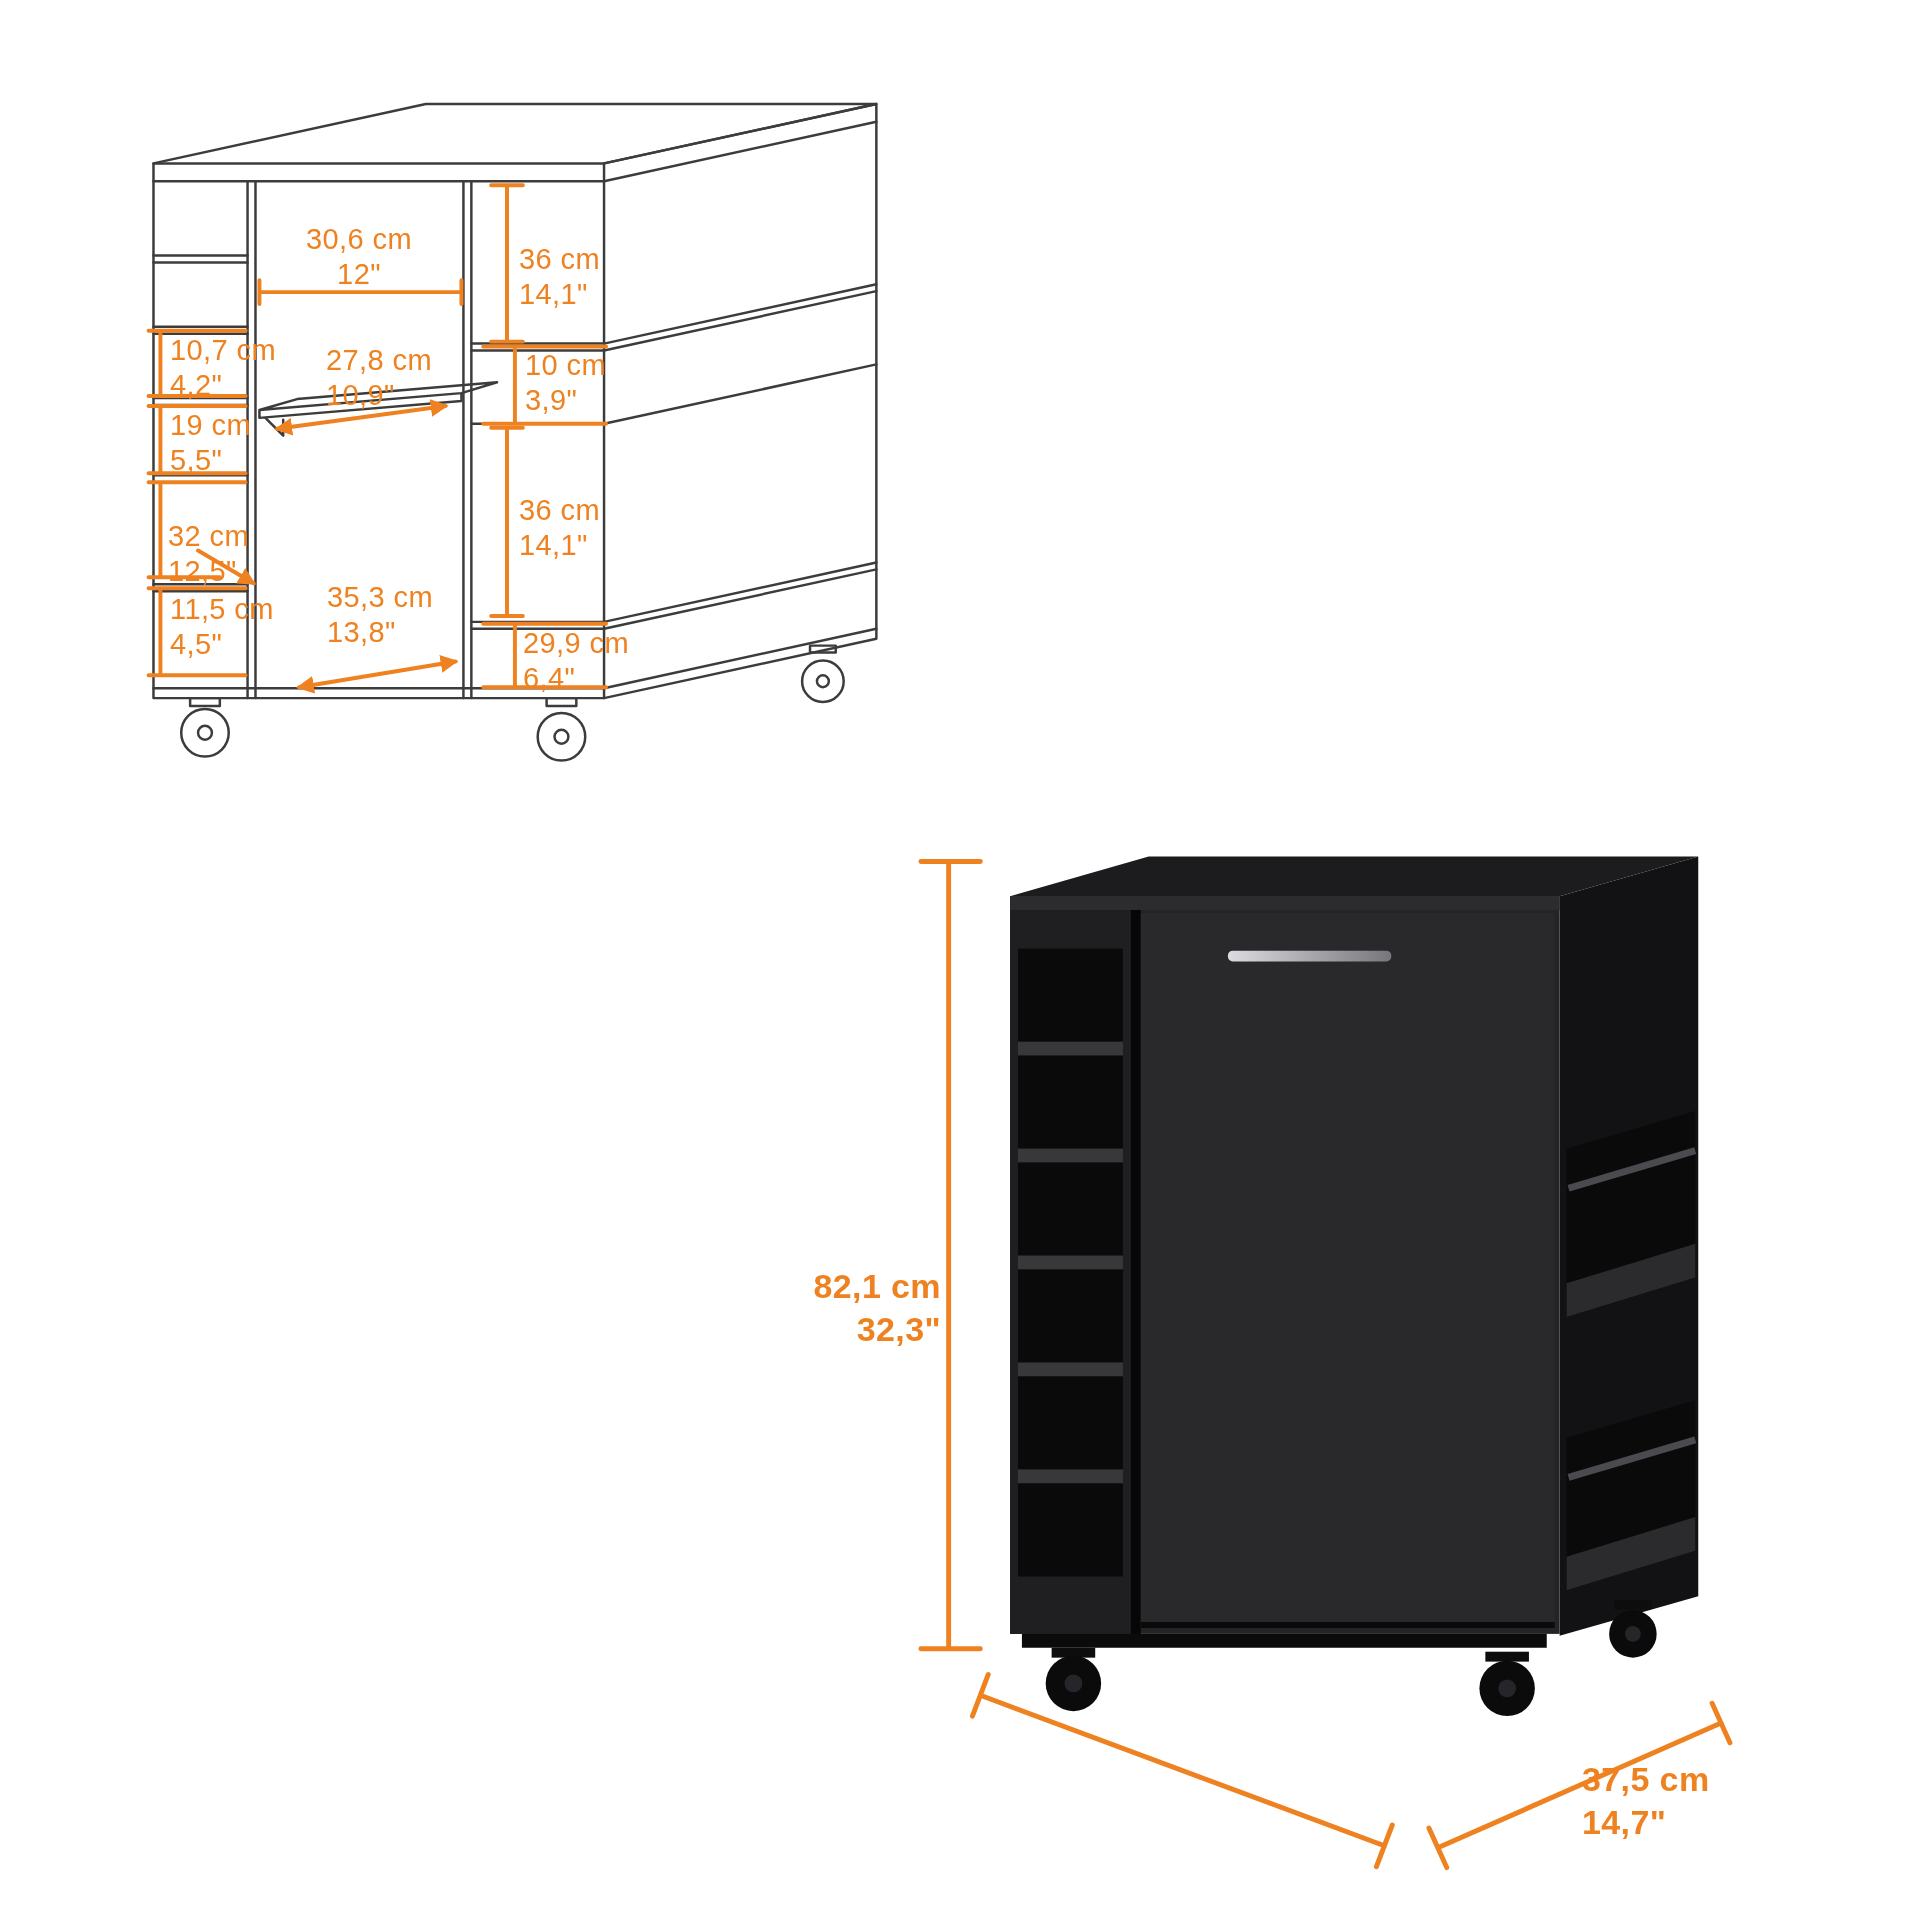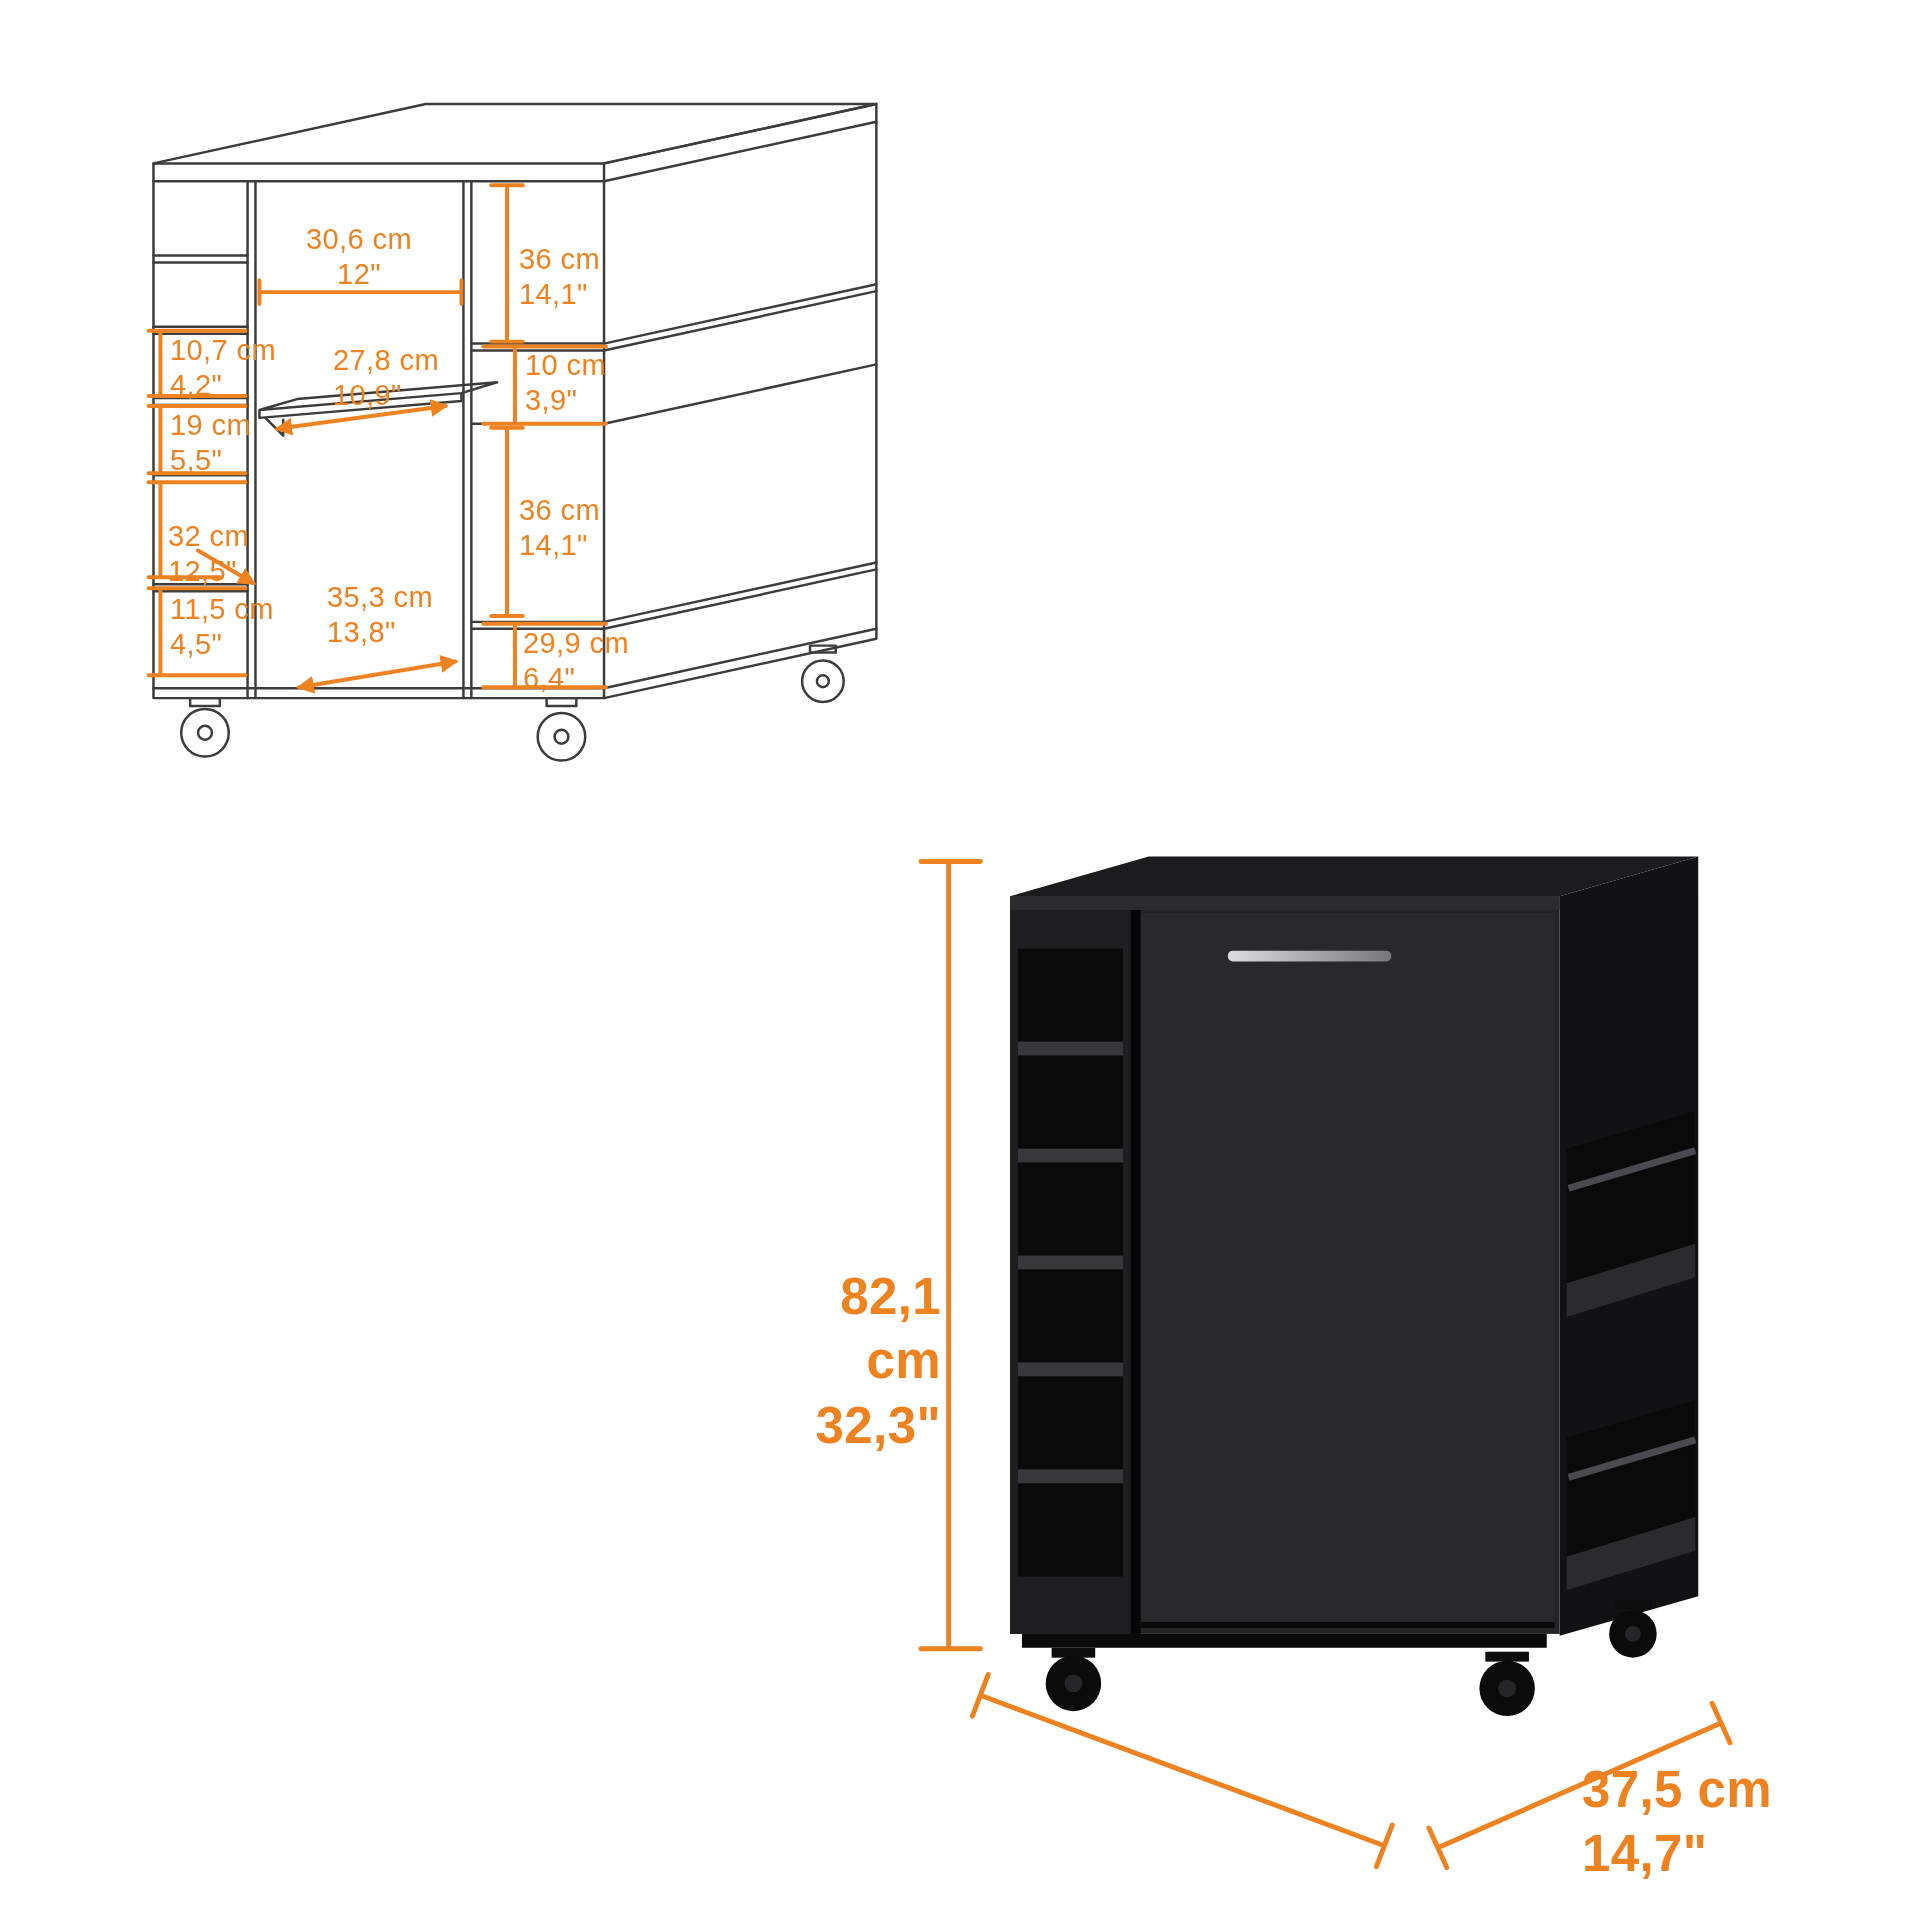--- a/index.html
+++ b/index.html
@@ -12,21 +12,21 @@
     position:relative;width:1927px;height:1927px;background:#fff;
     font-family:"Liberation Sans", sans-serif;overflow:hidden;
   }
   .canvas > svg{position:absolute;left:0;top:0;}
   .k{stroke:var(--line);}
   .o{stroke:var(--accent);}
   .of{fill:var(--accent);}
   .dim{position:absolute;color:var(--accent);}
   .dim span{display:block;}
   .sm{font-size:29px;font-weight:500;line-height:1.2;letter-spacing:0.4px;}
-  .lg{font-size:51px;font-weight:700;line-height:1.26;letter-spacing:0.4px;}
+  .lg{font-size:34px;font-weight:700;line-height:1.26;letter-spacing:0.4px;}
 </style>
 </head>
 <body>
 
 <div class="canvas">
 
   <svg viewBox="0 0 1946 1946" width="1927" height="1927">
     <defs>
       <marker id="arr" markerWidth="18" markerHeight="18" refX="15" refY="9" orient="auto-start-reverse" markerUnits="userSpaceOnUse">
         <path d="M0,0 L18,9 L0,18 Z" class="of"></path>
@@ -135,21 +135,21 @@
     <span>12"</span>
   </div>
   <div class="dim sm" style="left:519px;top:242px;width:119px">
     <span>36 cm</span>
     <span>14,1"</span>
   </div>
   <div class="dim sm" style="left:170px;top:333px;width:129px">
     <span>10,7 cm</span>
     <span>4,2"</span>
   </div>
-  <div class="dim sm" style="left:333px;top:343px;width:149px">
+  <div class="dim sm" style="left:326px;top:343px;width:149px">
     <span>27,8 cm</span>
     <span>10,9"</span>
   </div>
   <div class="dim sm" style="left:525px;top:348px;width:109px">
     <span>10 cm</span>
     <span>3,9"</span>
   </div>
   <div class="dim sm" style="left:170px;top:408px;width:109px">
     <span>19 cm</span>
     <span>5,5"</span>

